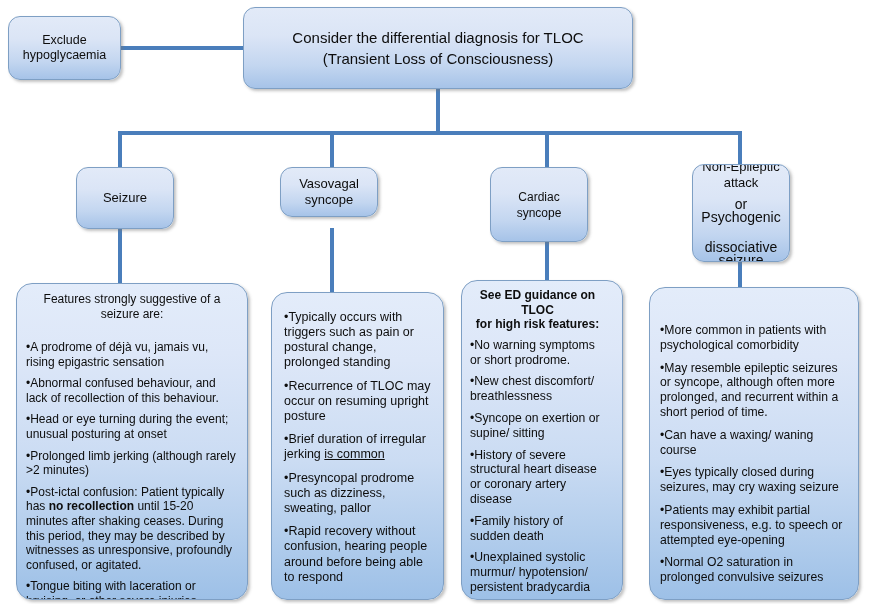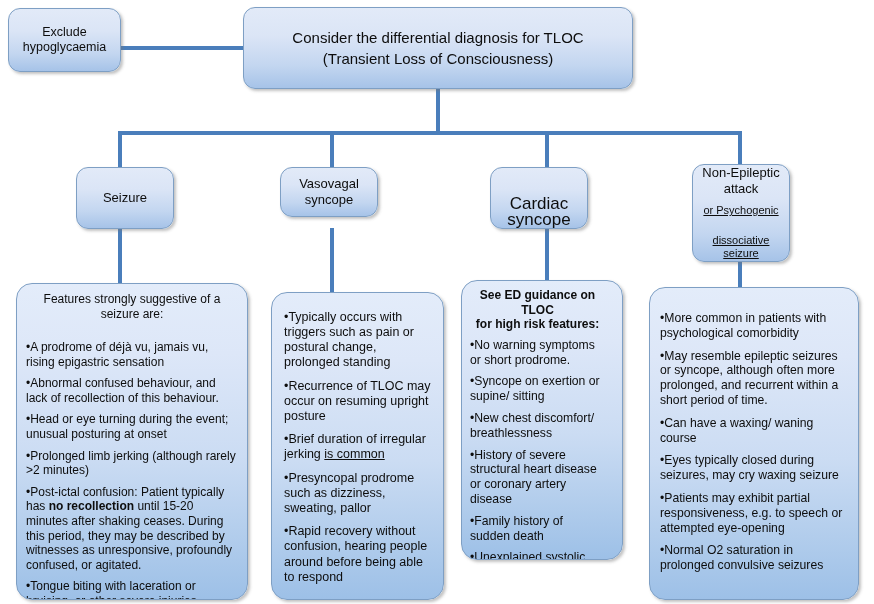--- a/index.html
+++ b/index.html
@@ -49,44 +49,43 @@
   .node.detail {
     justify-content: flex-start;
     align-items: center;
     text-align: left;
     border-radius: 16px;
     background: linear-gradient(to bottom, #e3ecfa 0%, #dde7f8 22%, #cbdcf3 55%, #b2cdec 80%, #9dc0e7 100%);
   }
 
   
   #node-exclude {
-    left: 8px; top: 8px; width: 113px; height: 64px;
+    left: 8px; top: 16px; width: 113px; height: 64px;
     font-size: 12.5px; line-height: 15px;
   }
   #node-root {
     left: 243px; top: 7px; width: 390px; height: 82px;
     font-size: 15px; line-height: 21px;
   }
 
   #node-seizure   { left: 76px;  top: 167px; width: 98px;  height: 62px; font-size: 13px; line-height: 16px; }
   #node-vasovagal { left: 280px; top: 167px; width: 98px;  height: 50px; font-size: 13px; line-height: 16px; }
-  #node-cardiac   { left: 490px; top: 167px; width: 98px;  height: 62px; font-size: 17px; line-height: 16px; justify-content: flex-end; }
+  #node-cardiac   { left: 490px; top: 167px; width: 98px;  height: 75px; font-size: 12px; line-height: 16px; }
   #node-nea       { left: 692px; top: 164px; width: 98px;  height: 98px; font-size: 13px; line-height: 16px; padding: 4px 2px; }
 
   #node-nea .nea-sub {
-    font-size: 11px;
+    font-size: 14px;
     line-height: 13.5px;
     margin-top: 7px;
-    text-decoration: underline;
   }
 
   #detail-seizure   { left: 16px;  top: 283px; width: 232px; height: 317px; padding: 8px 9px 6px 9px; }
   #detail-vasovagal { left: 271px; top: 292px; width: 173px; height: 308px; padding: 8px 8px 6px 12px; }
-  #detail-cardiac   { left: 461px; top: 280px; width: 162px; height: 280px; padding: 7px 17px 6px 8px; }
-  #detail-nea       { left: 649px; top: 287px; width: 210px; height: 313px; padding: 8px 9px 18px 10px; }
+  #detail-cardiac   { left: 461px; top: 280px; width: 162px; height: 320px; padding: 7px 17px 6px 8px; }
+  #detail-nea       { left: 649px; top: 287px; width: 210px; height: 313px; padding: 8px 9px 6px 10px; }
 
   .detail-head {
     text-align: center;
     font-weight: bold;
     font-size: 11.5px;
     line-height: 14px;
     margin: 0 0 4px 0;
   }
   .detail-head.plain { font-weight: normal; }
 
@@ -192,22 +191,22 @@
     </ul>
   </div>
 
   <div class="node detail" id="detail-cardiac">
     <div class="detail-head">
       <span>See ED guidance on TLOC</span><br>
       <span>for high risk features:</span>
     </div>
     <ul class="bullets">
       <li>No warning symptoms or short prodrome.</li>
+      <li>New chest discomfort/ breathlessness</li>
       <li>Syncope on exertion or supine/ sitting</li>
-      <li>New chest discomfort/ breathlessness</li>
       <li>History of severe structural heart disease or coronary artery disease</li>
       <li>Family history of sudden death</li>
       <li>Unexplained systolic murmur/ hypotension/ persistent bradycardia</li>
       <li>Abnormal ECG</li>
     </ul>
   </div>
 
   <div class="node detail" id="detail-nea">
     <div class="spacer-top"></div>
     <ul class="bullets">

